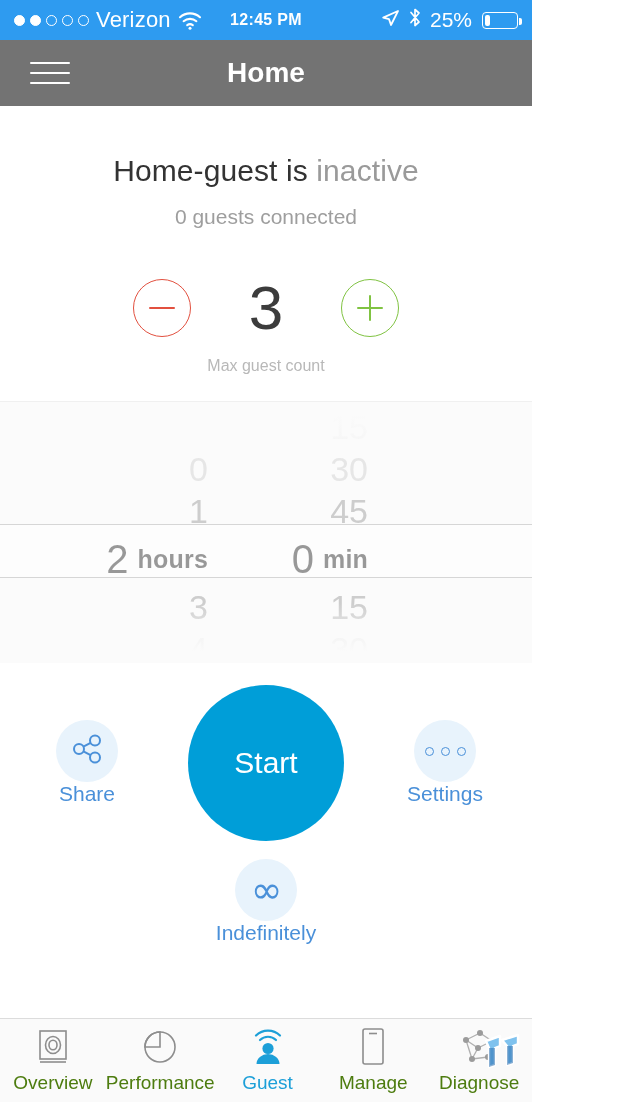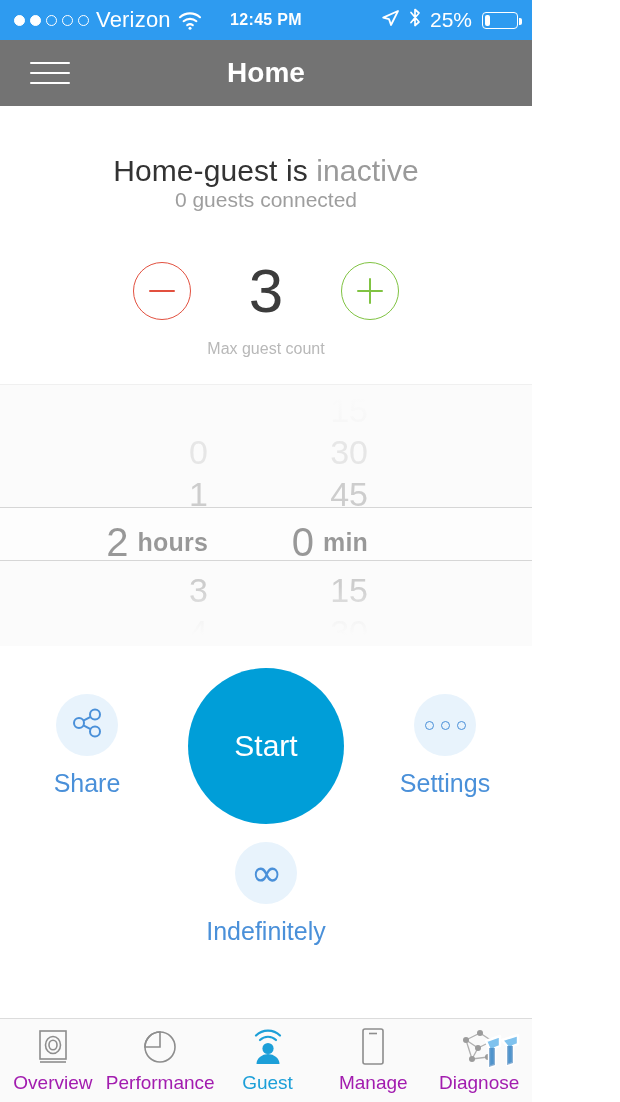--- a/index.html
+++ b/index.html
@@ -73,21 +73,21 @@
     pointer-events: none;
   }
 
   
   .content { flex: 1 1 auto; display: flex; flex-direction: column; background: #ffffff; }
 
   .status-block { padding-top: 48px; text-align: center; }
   .status-line { font-size: 30px; color: #333333; letter-spacing: .1px; }
   .status-line .state { color: #9a9a9a; }
   .guests-connected {
-    font-size: 21px; color: #9e9e9e;
+    margin-top: 17px; font-size: 21px; color: #9e9e9e;
   }
 
   
   .counter {
     margin-top: 48px;
     display: flex; align-items: center; justify-content: center;
     position: relative;
   }
   .circle-btn {
     width: 58px; height: 58px; border-radius: 50%;
@@ -176,21 +176,21 @@
   .side-action {
     width: 110px; display: flex; flex-direction: column; align-items: center;
     cursor: pointer;
   }
   .side-circle {
     width: 62px; height: 62px; border-radius: 50%;
     background: #e8f3fc;
     display: flex; align-items: center; justify-content: center;
   }
   .side-label {
-    margin-top: 13px; font-size: 25px; color: #4a90d9;
+    font-size: 21px; color: #4a90d9;
   }
   .start-btn {
     width: 156px; height: 156px; border-radius: 50%;
     background: #009ed8;
     display: flex; align-items: center; justify-content: center;
     color: #ffffff; font-size: 30px;
     cursor: pointer; flex: 0 0 auto;
   }
   .dots3 { display: flex; gap: 7px; }
   .dots3 i {
@@ -214,21 +214,21 @@
     border-top: 1px solid #dcdcdc;
     background: #fafafa;
     display: flex; align-items: center;
   }
   .tab {
     flex: 1 1 0; height: 100%;
     display: flex; flex-direction: column; align-items: center; justify-content: center;
     gap: 5px; cursor: pointer; position: relative;
   }
   .tab-icon { height: 40px; display: flex; align-items: center; justify-content: center; }
-  .tab-label { font-size: 19px; color: #a21caf; }
+  .tab-label { font-size: 19px; color: #4d7c0f; }
   .tab.active .tab-label { color: #1c9fd8; }
   .wm {
     position: absolute; right: 6px; top: 10px;
     width: 46px; height: 44px; pointer-events: none;
   }
 </style>
 </head>
 <body>
 
 <div id="app">

